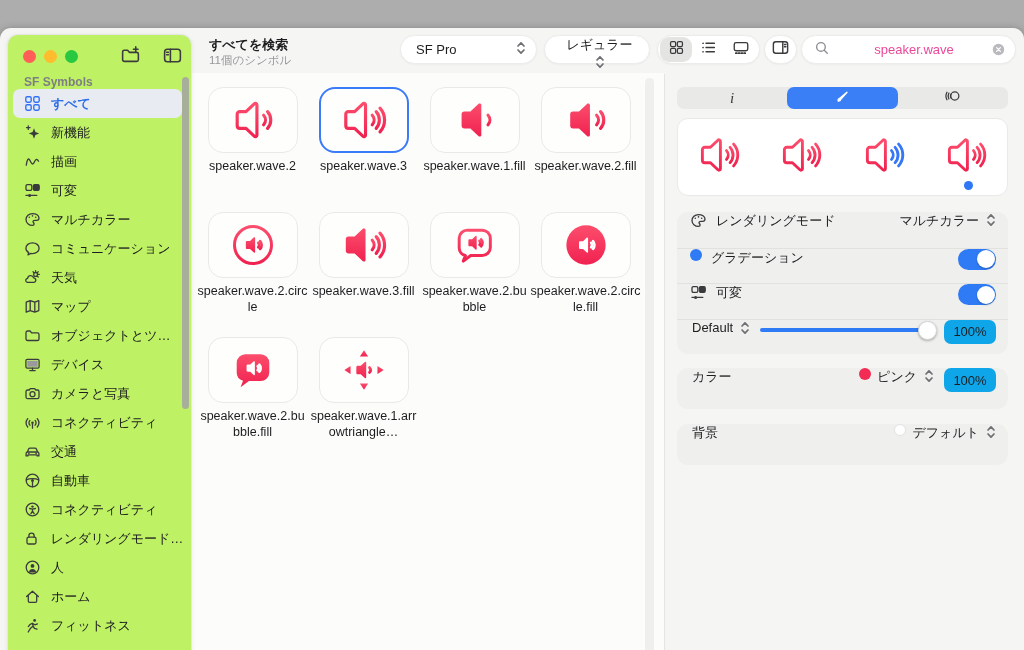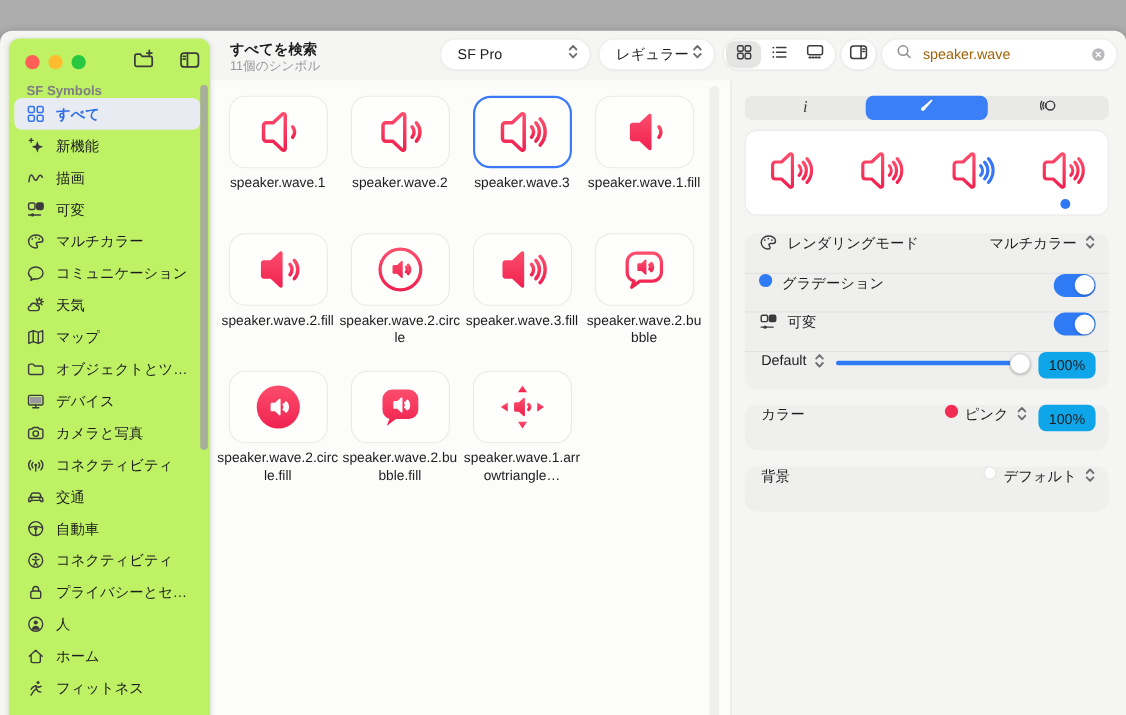--- a/index.html
+++ b/index.html
@@ -22,28 +22,28 @@
   .side-item.sel{background:#e8ebf1;}
   .side-item .ic{width:22px;display:flex;justify-content:center;}
   .side-item .lb{margin-left:8px;font-size:13px;color:#1c1c1e;white-space:nowrap;overflow:hidden;}
   .side-item.sel .lb{color:#2e6fe8;font-weight:600;}
   #sidebar-scroll{position:absolute;right:2px;top:42px;width:7px;height:332px;background:#a3a3a3;opacity:.85;border-radius:4px;}
   
   #content-title{position:absolute;left:209px;top:8px;font-size:13px;font-weight:700;color:#1d1d1f;}
   #content-subtitle{position:absolute;left:209px;top:25px;font-size:11.5px;color:#98989d;}
   .pill{position:absolute;top:7px;height:29px;background:#fff;border:1px solid #ececeb;border-radius:15px;box-sizing:border-box;display:flex;align-items:center;box-shadow:0 .5px 2px rgba(0,0,0,.05);}
   #font-pill{left:400px;width:137px;padding:0 10px 0 15px;justify-content:space-between;}
-  #weight-pill{left:544px;width:106px;padding:0 10px 0 15px;justify-content:space-between;}
+  #weight-pill{left:544px;width:106px;padding:0 10px 0 15px;justify-content:space-between;flex-direction:column;}
   .pill .pv{font-size:13px;color:#1d1d1f;}
   #view-pill{left:657px;width:103px;padding:0 2px;justify-content:space-between;}
   .seg-btn{width:32px;height:25px;border-radius:9px;display:flex;align-items:center;justify-content:center;}
   .seg-btn.sel{background:#e4e4e3;}
   #inspector-toggle-pill{left:764px;width:33px;justify-content:center;}
   #search-pill{left:801px;width:215px;padding:0 9px 0 12px;}
-  #search-input{border:none;outline:none;background:transparent;font-size:13px;color:#a16207;width:150px;margin-left:7px;font-family:inherit;}
+  #search-input{border:none;outline:none;background:transparent;font-size:13px;color:#ec4899;width:150px;margin-left:7px;font-family:inherit;text-align:center;}
   
   #symbol-grid{position:absolute;left:197px;top:59px;width:450px;display:grid;grid-template-columns:repeat(4,111px);grid-auto-rows:125px;}
   .tile{display:flex;flex-direction:column;align-items:center;}
   .tbox{width:90px;height:66px;box-sizing:border-box;border:1.5px solid #e9e9e8;border-radius:15px;background:#fefefd;display:flex;align-items:center;justify-content:center;}
   .tbox.sel{border:2px solid #3c7bf7;border-radius:16px;}
   .tlabel{margin-top:6px;font-size:12.5px;line-height:15.5px;color:#1d1d1f;text-align:center;max-width:114px;overflow-wrap:anywhere;}
   #main-scroll{position:absolute;left:645px;top:50px;width:9px;bottom:8px;background:#efefee;border-radius:5px;}
   
   #inspector{position:absolute;left:665px;top:0;right:0;bottom:0;}
   #insp-tabs{position:absolute;left:12px;top:59px;width:331px;height:22px;background:#e9e9e8;border-radius:7px;display:flex;}
@@ -311,21 +311,21 @@
           </span>
           <span class="lb">コネクティビティ</span>
         </div>
         <div class="side-item">
           <span class="ic">
             <svg viewBox="0 0 17 17" width="17" height="17" fill="none" stroke="#3b3b3d" stroke-width="1.3" stroke-linecap="round" stroke-linejoin="round">
               <path d="M5.9 7.2 V5.7 A2.6 2.6 0 0 1 11.1 5.7 V7.2"></path>
               <rect x="4" y="7.2" width="9" height="6.8" rx="1.5"></rect>
             </svg>
           </span>
-          <span class="lb">プライバシーとセ…</span>
+          <span class="lb">レンダリングモード…</span>
         </div>
         <div class="side-item">
           <span class="ic">
             <svg viewBox="0 0 17 17" width="17" height="17" fill="none" stroke="#3b3b3d" stroke-width="1.3" stroke-linecap="round" stroke-linejoin="round">
               <circle cx="8.5" cy="8.5" r="6.3"></circle>
               <circle cx="8.5" cy="6.9" r="1.9" fill="#3b3b3d" stroke="none"></circle>
               <path d="M4.7 13.4 C5.2 11 6.6 9.9 8.5 9.9 C10.4 9.9 11.8 11 12.3 13.4 Z" fill="#3b3b3d" stroke="none"></path>
             </svg>
           </span>
           <span class="lb">人</span>
@@ -345,31 +345,20 @@
               <path d="M4.2 15 L6.6 11.2 L9.2 9 L8.3 6.3 L5.9 7.6 L4.3 9.6 M8.3 6.3 L11 7.8 L13.4 6.9 M9.2 9 L10.4 11.4 L13 12.2"></path>
             </svg>
           </span>
           <span class="lb">フィットネス</span>
         </div>
       </div>
     <div id="sidebar-scroll"></div>
   </div>
 
   <div id="symbol-grid">
-      <div class="tile">
-        <div class="tbox">
-          <svg viewBox="0 0 48 48" width="46" height="46">
-            <g transform="translate(5,0)">
-              <path d="M14.2 15.2 L22.8 7.1 C23.9 6.1 25.6 6.9 25.6 8.4 V39.6 C25.6 41.1 23.9 41.9 22.8 40.9 L14.2 32.8 H7.8 C6.2 32.8 5 31.6 5 30 V18 C5 16.4 6.2 15.2 7.8 15.2 Z" fill="none" stroke="url(#pinkg)" stroke-width="3.3" stroke-linejoin="round" stroke-linecap="round"></path>
-              <path d="M 32.6 19.0 A 7.5 7.5 0 0 1 32.6 29.0" stroke="url(#pinkg)" stroke-width="3.3" fill="none" stroke-linecap="round"></path>
-            </g>
-          </svg>
-        </div>
-        <div class="tlabel">speaker.wave.1</div>
-      </div>
       <div class="tile">
         <div class="tbox">
           <svg viewBox="0 0 48 48" width="46" height="46">
             <g transform="translate(2.5,0)">
               <path d="M14.2 15.2 L22.8 7.1 C23.9 6.1 25.6 6.9 25.6 8.4 V39.6 C25.6 41.1 23.9 41.9 22.8 40.9 L14.2 32.8 H7.8 C6.2 32.8 5 31.6 5 30 V18 C5 16.4 6.2 15.2 7.8 15.2 Z" fill="none" stroke="url(#pinkg)" stroke-width="3.3" stroke-linejoin="round" stroke-linecap="round"></path>
               <path d="M 32.6 19.0 A 7.5 7.5 0 0 1 32.6 29.0" stroke="url(#pinkg)" stroke-width="3.3" fill="none" stroke-linecap="round"></path>
               <path d="M 36.7 15.3 A 13 13 0 0 1 36.7 32.7" stroke="url(#pinkg)" stroke-width="3.3" fill="none" stroke-linecap="round"></path>
             </g>
           </svg>
         </div>

